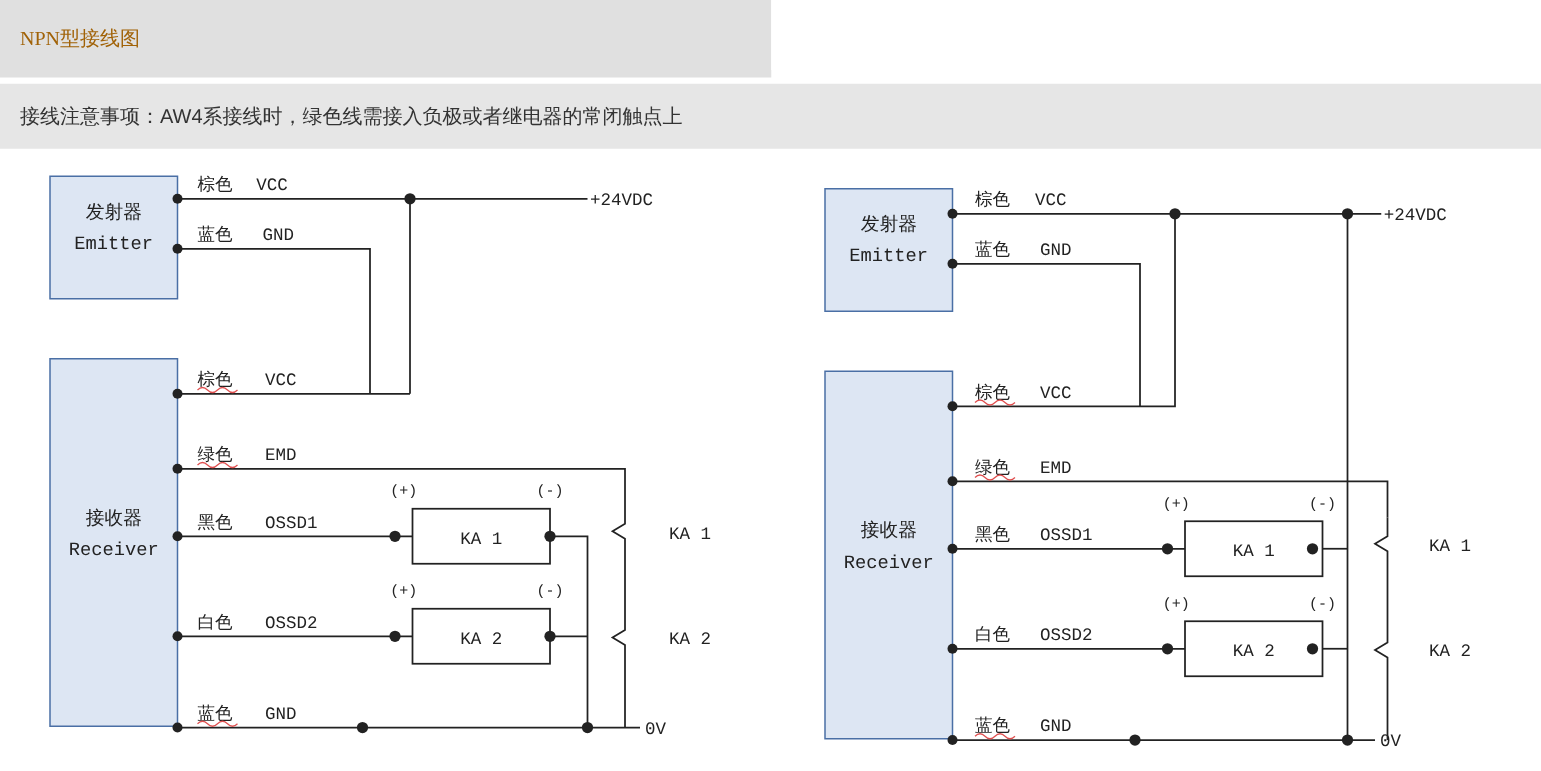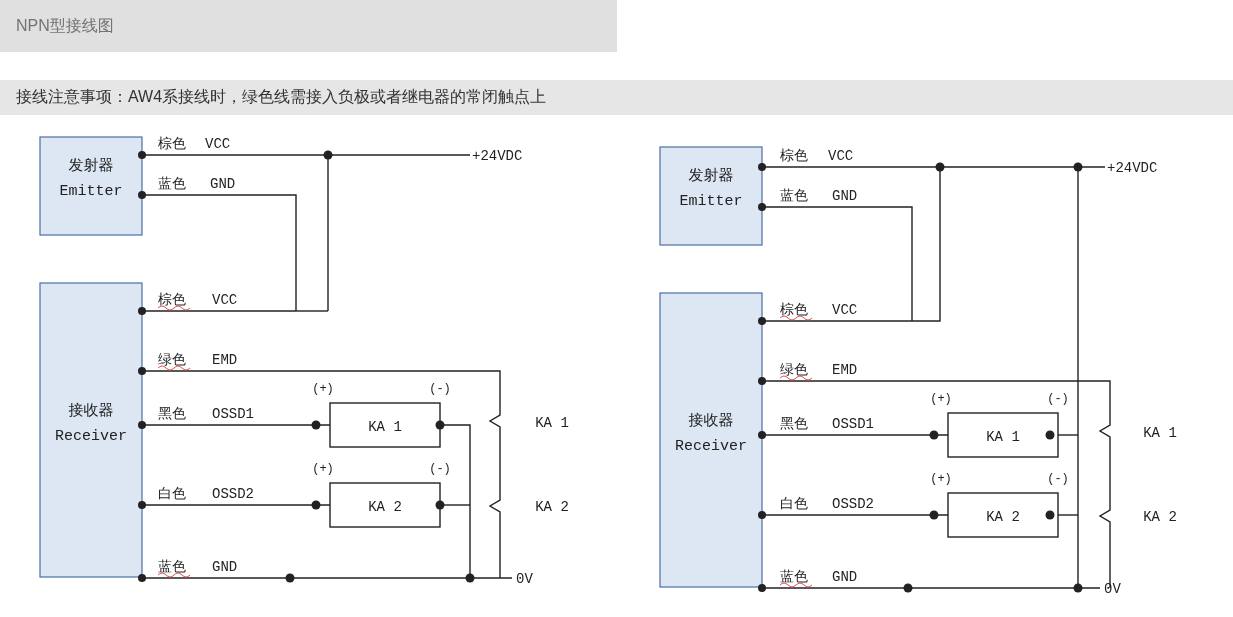--- a/index.html
+++ b/index.html
@@ -15,53 +15,53 @@
     overflow: hidden;
     position: relative;
   }
   .headers {
     display: flex;
     width: 1233px;
     height: 56px;
   }
   .hdr {
     background: #e0e0e0;
-    height: 52px;
+    height: 62px;
     display: flex;
     align-items: center;
     font-size: 16px;
-    color: #737373;
-    font-family: Liberation Sans, sans-serif;
+    color: #a16207;
+    font-family: Liberation Serif, serif;
   }
   .hdr-left {
     width: 617px;
     padding-left: 16px;
     box-sizing: border-box;
   }
   .hdr-gap {
     width: 8px;
     background: #ffffff;
     height: 56px;
   }
   .hdr-right {
     width: 608px;
     padding-left: 16px;
     box-sizing: border-box;
   }
   .note {
     width: 1233px;
-    height: 35px;
+    height: 52px;
     background: #e6e6e6;
     display: flex;
     align-items: center;
     padding-left: 16px;
     box-sizing: border-box;
     font-size: 16px;
     color: #333;
-    margin-top: 24px;
+    margin-top: 11px;
   }
   .canvas-wrap {
     position: relative;
     width: 1233px;
     height: 500px;
   }
   svg.diagram {
     position: absolute;
     left: 0;
     top: 0;

